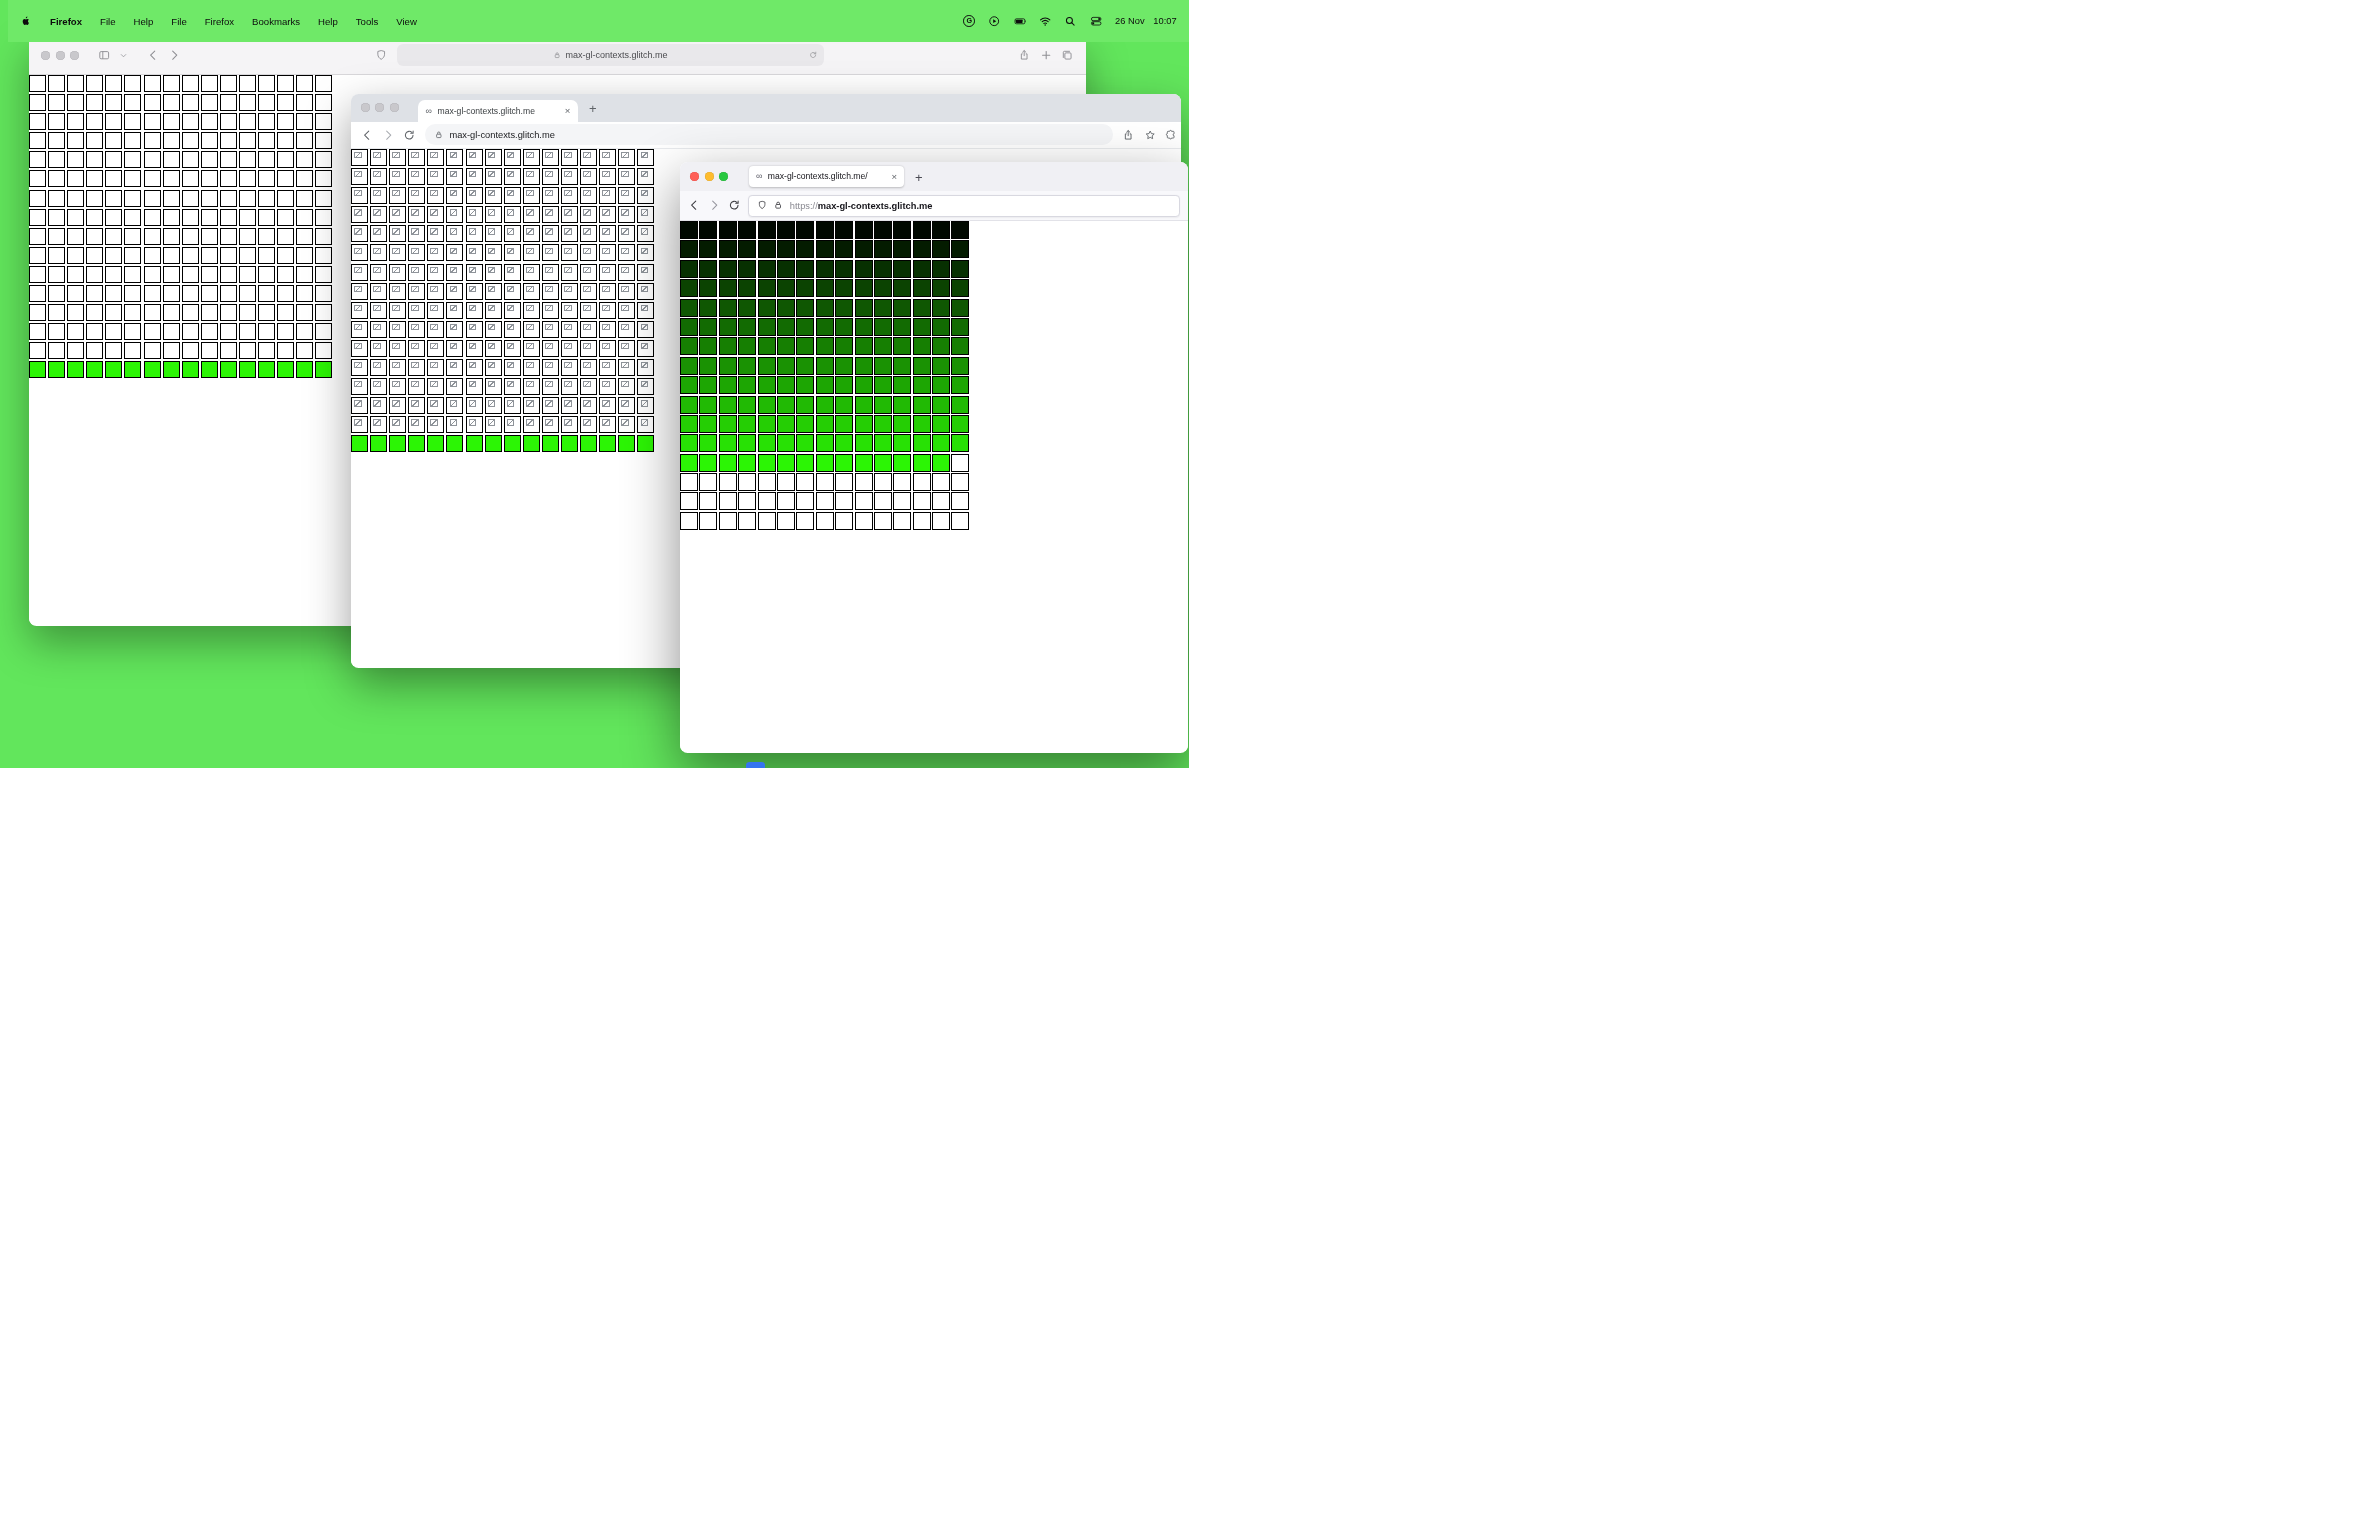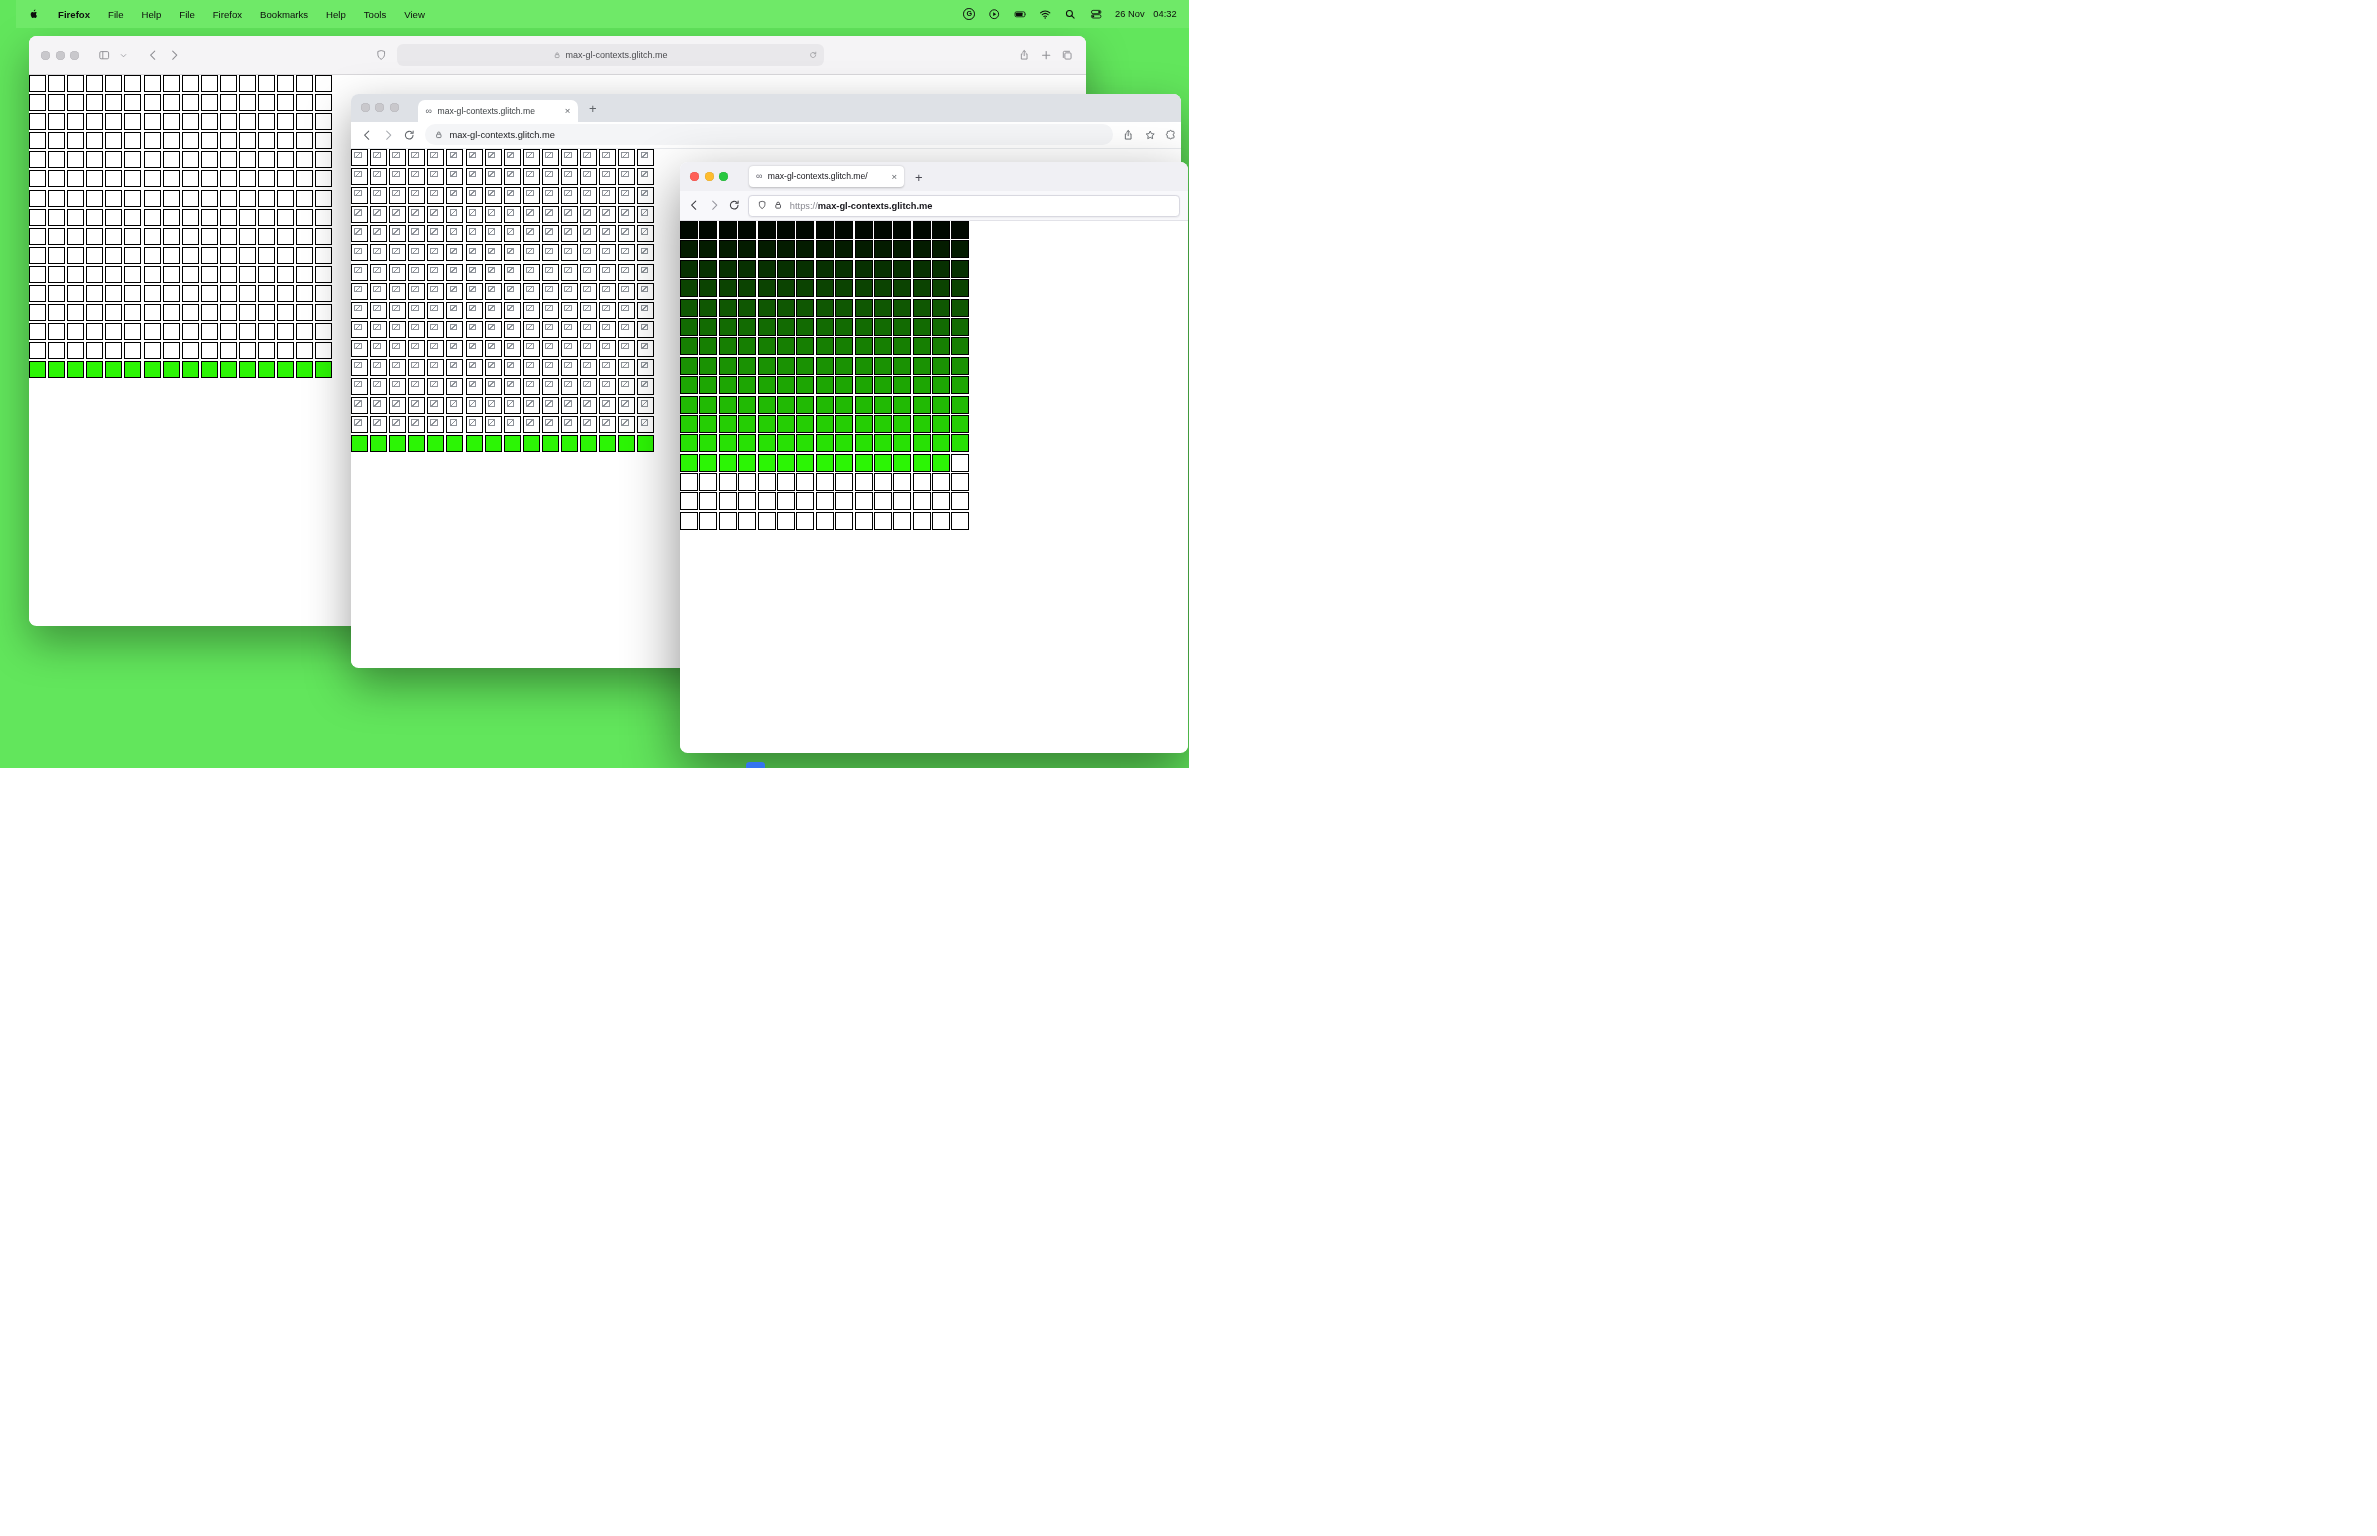--- a/index.html
+++ b/index.html
@@ -1,21 +1,21 @@
 <!DOCTYPE html>
 <html style="font-size:11px"><head>
 <meta charset="utf-8">
 <style>
   * { margin:0; padding:0; box-sizing:border-box; }
   html,body { width:1189px; height:768px; overflow:hidden;
     font-family:"Liberation Sans","DejaVu Sans",sans-serif; }
   .screen { position:relative; width:1189px; height:768px; background:#62e65c; }
 
   
-  .menubar { position:absolute; top:0; left:16px; right:0; height:28px; z-index:50;
+  .menubar { position:absolute; top:0; left:8px; right:0; height:42px; z-index:50;
     display:flex; align-items:center; padding:0 12.4px; background:#6fe968;
     color:#0d0d0d; font-size:9.6px; }
   .mb-left { display:flex; align-items:center; gap:18px; }
   .mb-item { cursor:default; white-space:nowrap; }
   .mb-app { font-weight:700; }
   .mb-right { margin-left:auto; display:flex; align-items:center; gap:13px; font-size:9.3px; }
   .mb-ico { display:inline-flex; align-items:center; }
   .mb-ico svg { width:12.4px; height:12.4px; color:#0d0d0d; }
   .apple svg { width:11.7px; height:11.7px; }
   .g-badge { width:11.7px; height:11.7px; border:1.2px solid #0d0d0d; border-radius:50%;
@@ -163,21 +163,21 @@
       <span class="mb-ico">
         <svg viewBox="0 0 24 24">
             <rect x="2.8" y="4.6" width="18.4" height="6.4" rx="3.2" fill="none" stroke="currentColor" stroke-width="1.6"></rect>
             <circle cx="17.8" cy="7.8" r="2.1" fill="currentColor"></circle>
             <rect x="2.8" y="13" width="18.4" height="6.4" rx="3.2" fill="none" stroke="currentColor" stroke-width="1.6"></rect>
             <circle cx="6.2" cy="16.2" r="2.1" fill="currentColor"></circle>
           </svg>
       </span>
       <span class="mb-item">
         <span>26 Nov</span>
-        <span style="margin-left:6.2px;">04:32</span>
+        <span style="margin-left:6.2px;">10:07</span>
       </span>
     </div>
   </div>
 
   <div class="win safari">
     <div class="s-toolbar">
       <span class="lights">
         <span class="tl tl-gray"></span>
         <span class="tl tl-gray"></span>
         <span class="tl tl-gray"></span>

